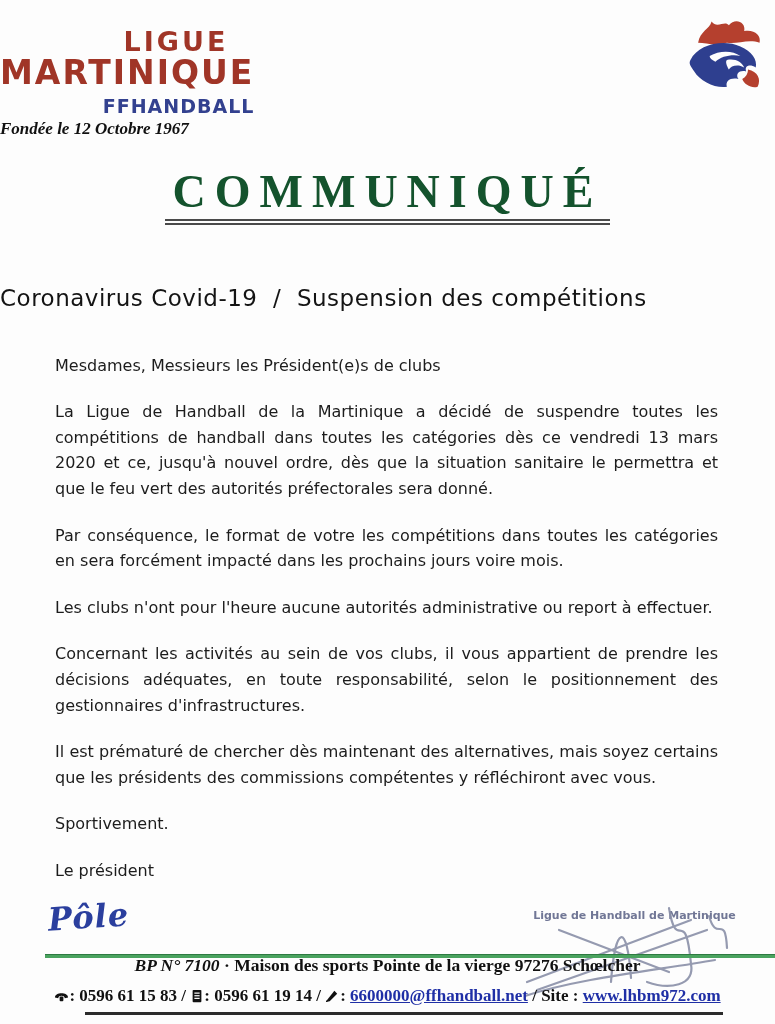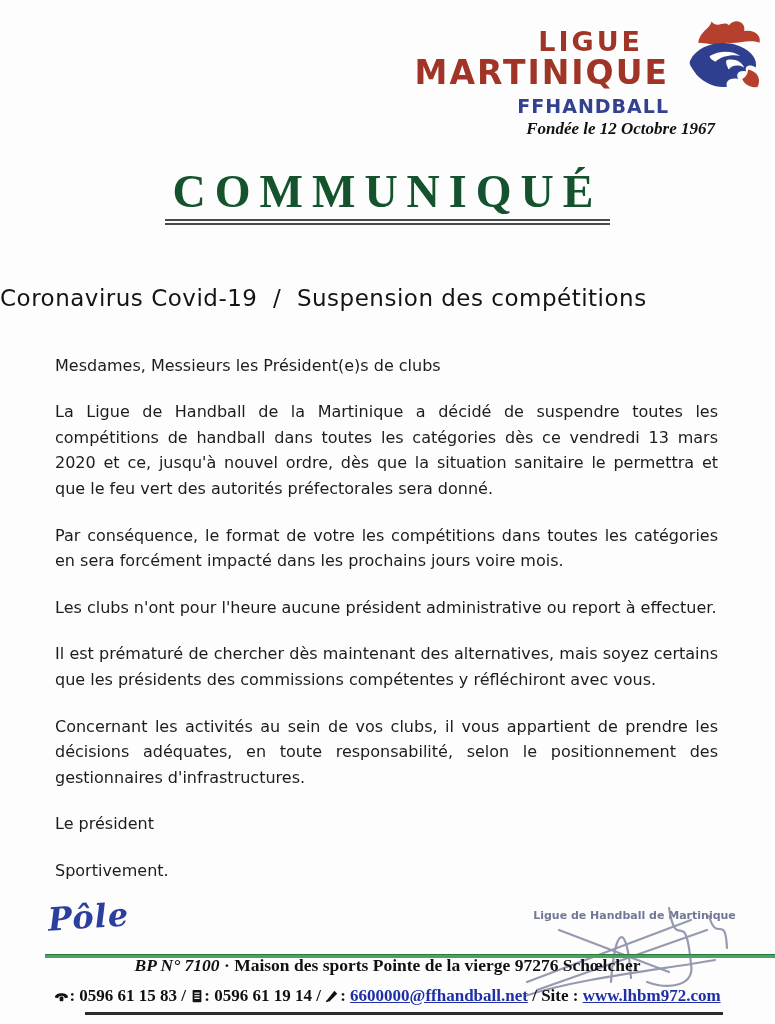--- a/index.html
+++ b/index.html
@@ -8,30 +8,30 @@
     position:relative;
     width:775px; height:1024px;
     margin:0 auto;
     background:#fdfdfd;
     font-family:"DejaVu Sans", sans-serif;
     color:#1c1c1c;
     overflow:hidden;
   }
   
   .logo-row {
-    display:flex; justify-content:flex-end; align-items:flex-start;
+    display:flex; justify-content:space-between; align-items:flex-start;
     padding-top:10px;
   }
   .logo-text { text-align:right; line-height:1.02; padding-top:18px; }
   .logo-l1 { font-size:27px; font-weight:bold; letter-spacing:3px; color:#a03527; margin-right:26px; }
   .logo-l2 { font-size:33px; font-weight:bold; letter-spacing:2px; color:#a03527; }
   .logo-l3 { font-size:19px; font-weight:bold; letter-spacing:1px; color:#33418f; margin-top:8px; }
   .rooster { margin-left:6px; margin-top:0; }
   .founded {
-    text-align:right; font-family:"Liberation Serif", serif;
+    text-align:left; font-family:"Liberation Serif", serif;
     font-weight:bold; font-style:italic; font-size:17px; color:#111;
     margin-top:2px; margin-right:60px;
   }
   
   .title-wrap { text-align:center; margin-top:26px; }
   .title {
     display:inline-block;
     font-family:"Liberation Serif", serif;
     font-weight:bold; font-size:46px; letter-spacing:9px;
     color:#14532d;
@@ -102,25 +102,25 @@
   <div class="title-wrap">
     <div class="title">COMMUNIQUÉ</div>
   </div>
 
   <div class="subtitle">Coronavirus Covid-19  /  Suspension des compétitions</div>
 
   <div class="body">
     <p class="nj">Mesdames, Messieurs les Président(e)s de clubs</p>
     <p>La Ligue de Handball de la Martinique a décidé de suspendre toutes les compétitions de handball dans toutes les catégories dès ce vendredi 13 mars 2020 et ce, jusqu'à nouvel ordre, dès que la situation sanitaire le permettra et que le feu vert des autorités préfectorales sera donné.</p>
     <p>Par conséquence, le format de votre les compétitions dans toutes les catégories en sera forcément impacté dans les prochains jours voire mois.</p>
-    <p class="nj">Les clubs n'ont pour l'heure aucune président administrative ou report à effectuer.</p>
+    <p class="nj">Les clubs n'ont pour l'heure aucune autorités administrative ou report à effectuer.</p>
+    <p>Concernant les activités au sein de vos clubs, il vous appartient de prendre les décisions adéquates, en toute responsabilité, selon le positionnement des gestionnaires d'infrastructures.</p>
     <p>Il est prématuré de chercher dès maintenant des alternatives, mais soyez certains que les présidents des commissions compétentes y réfléchiront avec vous.</p>
-    <p>Concernant les activités au sein de vos clubs, il vous appartient de prendre les décisions adéquates, en toute responsabilité, selon le positionnement des gestionnaires d'infrastructures.</p>
+    <p class="nj">Sportivement.</p>
     <p class="nj">Le président</p>
-    <p class="nj">Sportivement.</p>
   </div>
 
   <div class="sign-row">
     <div class="sig-block">
       <span class="pole">Pôle</span>
       
       
     </div>
     <div class="stamp">
       <div class="s1">Ligue de Handball de Martinique</div>

